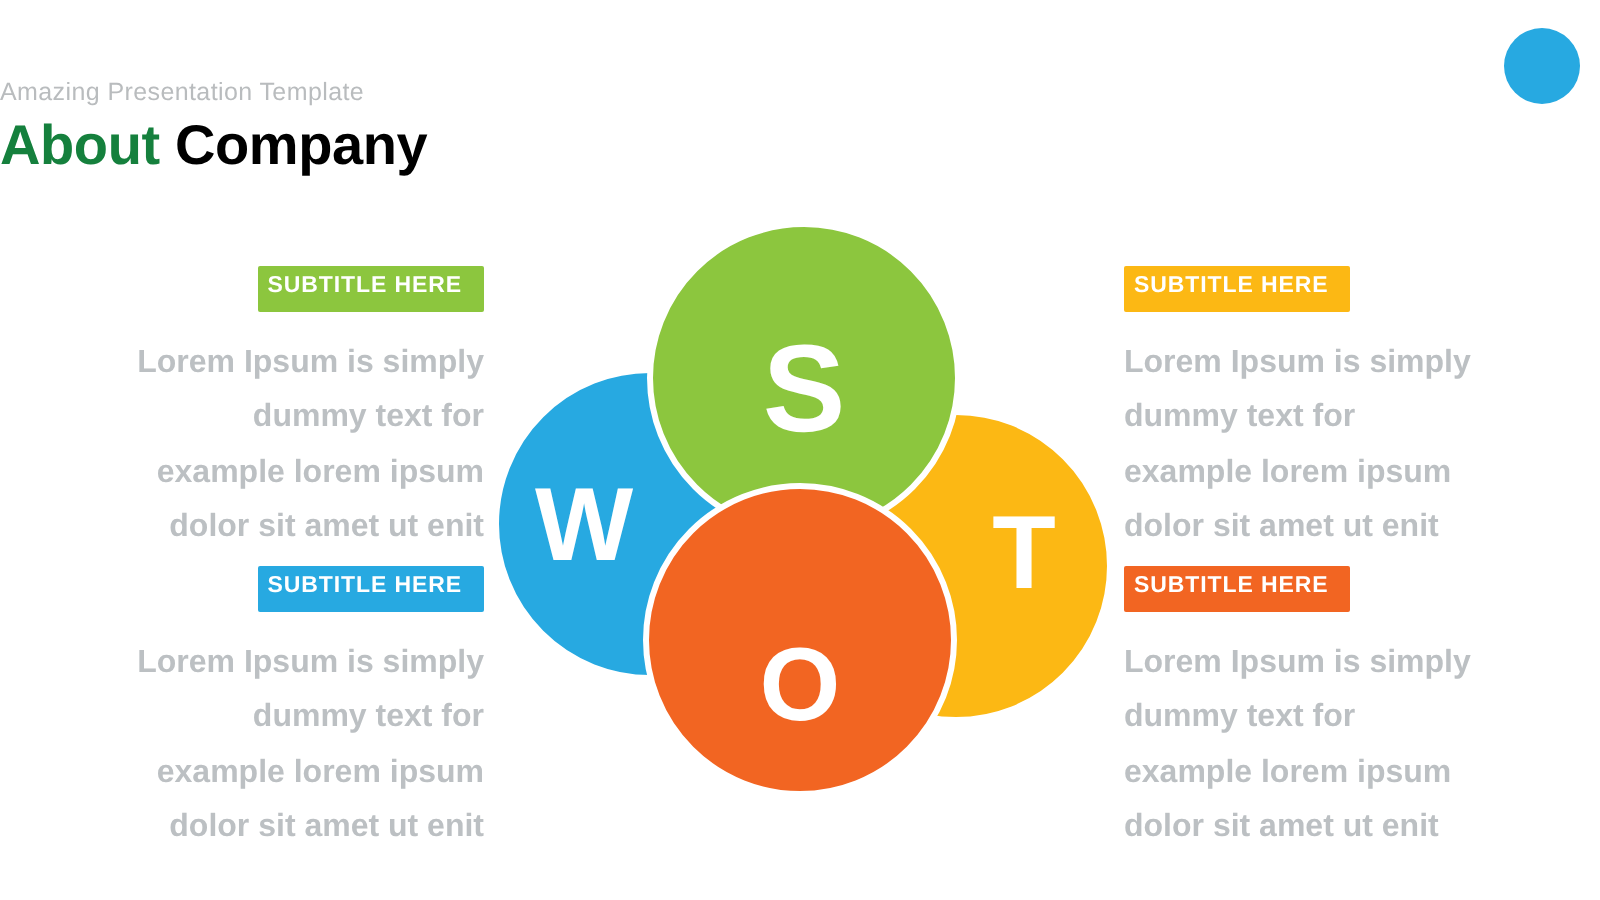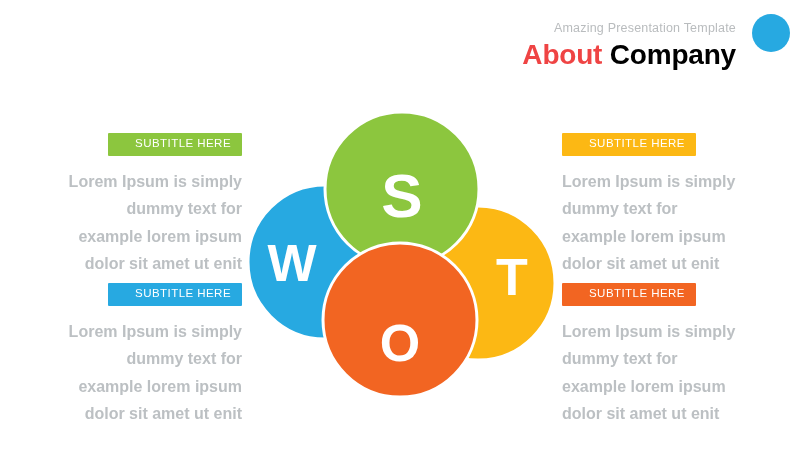--- a/index.html
+++ b/index.html
@@ -21,41 +21,41 @@
     inset: 0;
     width: 800px;
     height: 450px;
     background: #ffffff;
   }
 
   
   .header {
     position: absolute;
     left: 0;
-    top: 22px;
+    top: 40px;
     width: 736px;
-    text-align: right;
+    text-align: left;
   }
   .eyebrow {
     font-size: 12.5px;
     color: #b9bcbe;
     letter-spacing: .2px;
     line-height: 1;
     margin: 0 0 6px 0;
     font-weight: 400;
   }
   .title {
     font-size: 28px;
     font-weight: bold;
     line-height: 1;
     margin: 0;
     letter-spacing: -0.2px;
     white-space: nowrap;
   }
-  .title .t-dark { color: #ef4444; }
+  .title .t-dark { color: #15803d; }
   .title .t-blue { color: #000000; }
 
   
   .deco-dot {
     position: absolute;
     left: 752px;
     top: 14px;
     width: 38px;
     height: 38px;
     border-radius: 50%;
@@ -83,23 +83,23 @@
     position: absolute;
     width: 205px;
   }
   .block.left  { text-align: right; }
   .block.right { text-align: left; }
 
   .badge {
     display: inline-block;
     color: #ffffff;
     font-size: 11.5px;
-    font-weight: normal;
+    font-weight: bold;
     letter-spacing: .45px;
-    padding: 5px 11px 6px 27px;
+    padding: 5px 11px 6px 5px;
     line-height: 1;
     border-radius: 1px;
     white-space: nowrap;
   }
   .desc {
     margin: 12px 0 0 0;
     font-size: 16px;
     line-height: 1.72;
     color: #bcc0c3;
     font-weight: 700;

